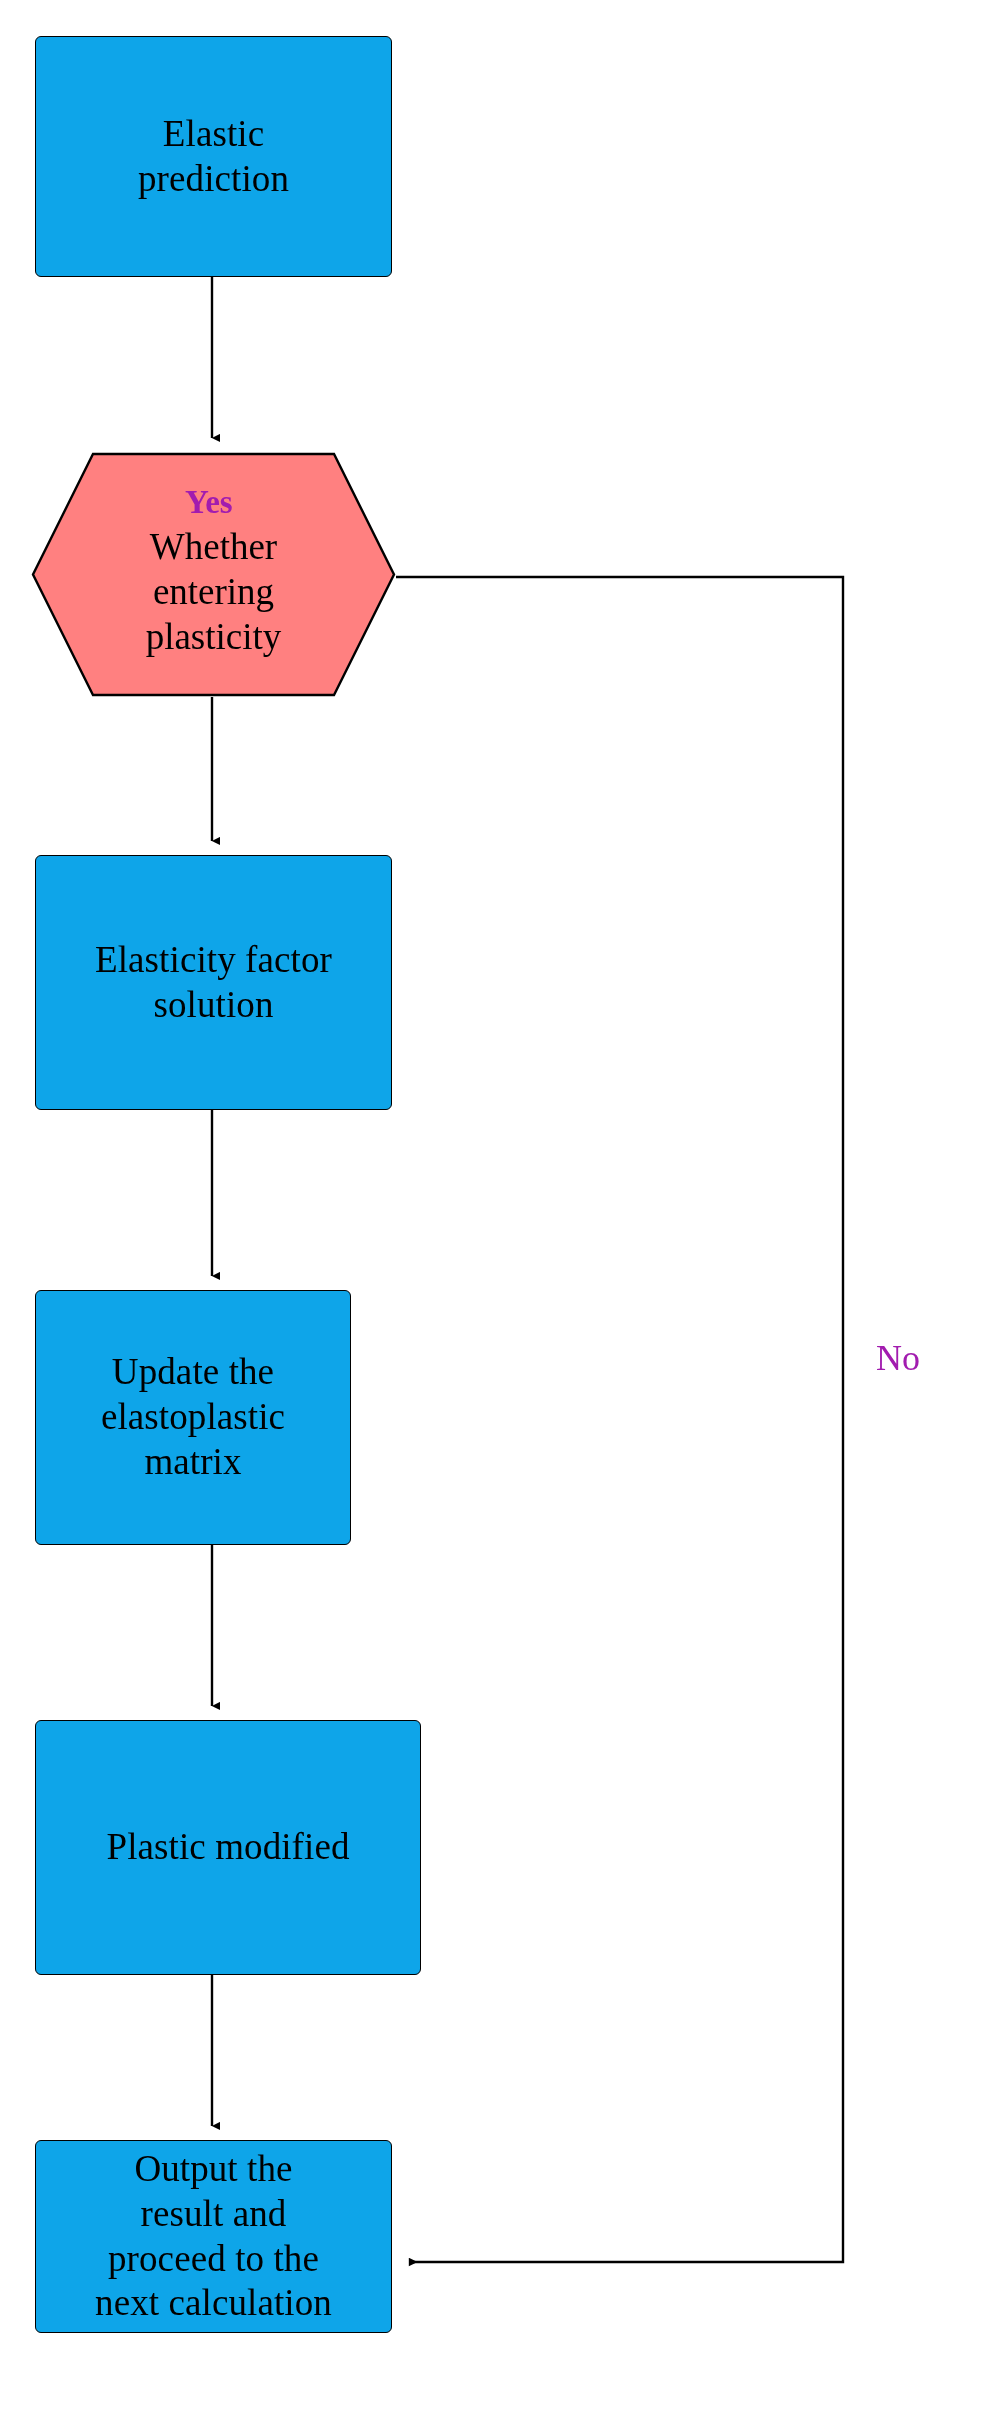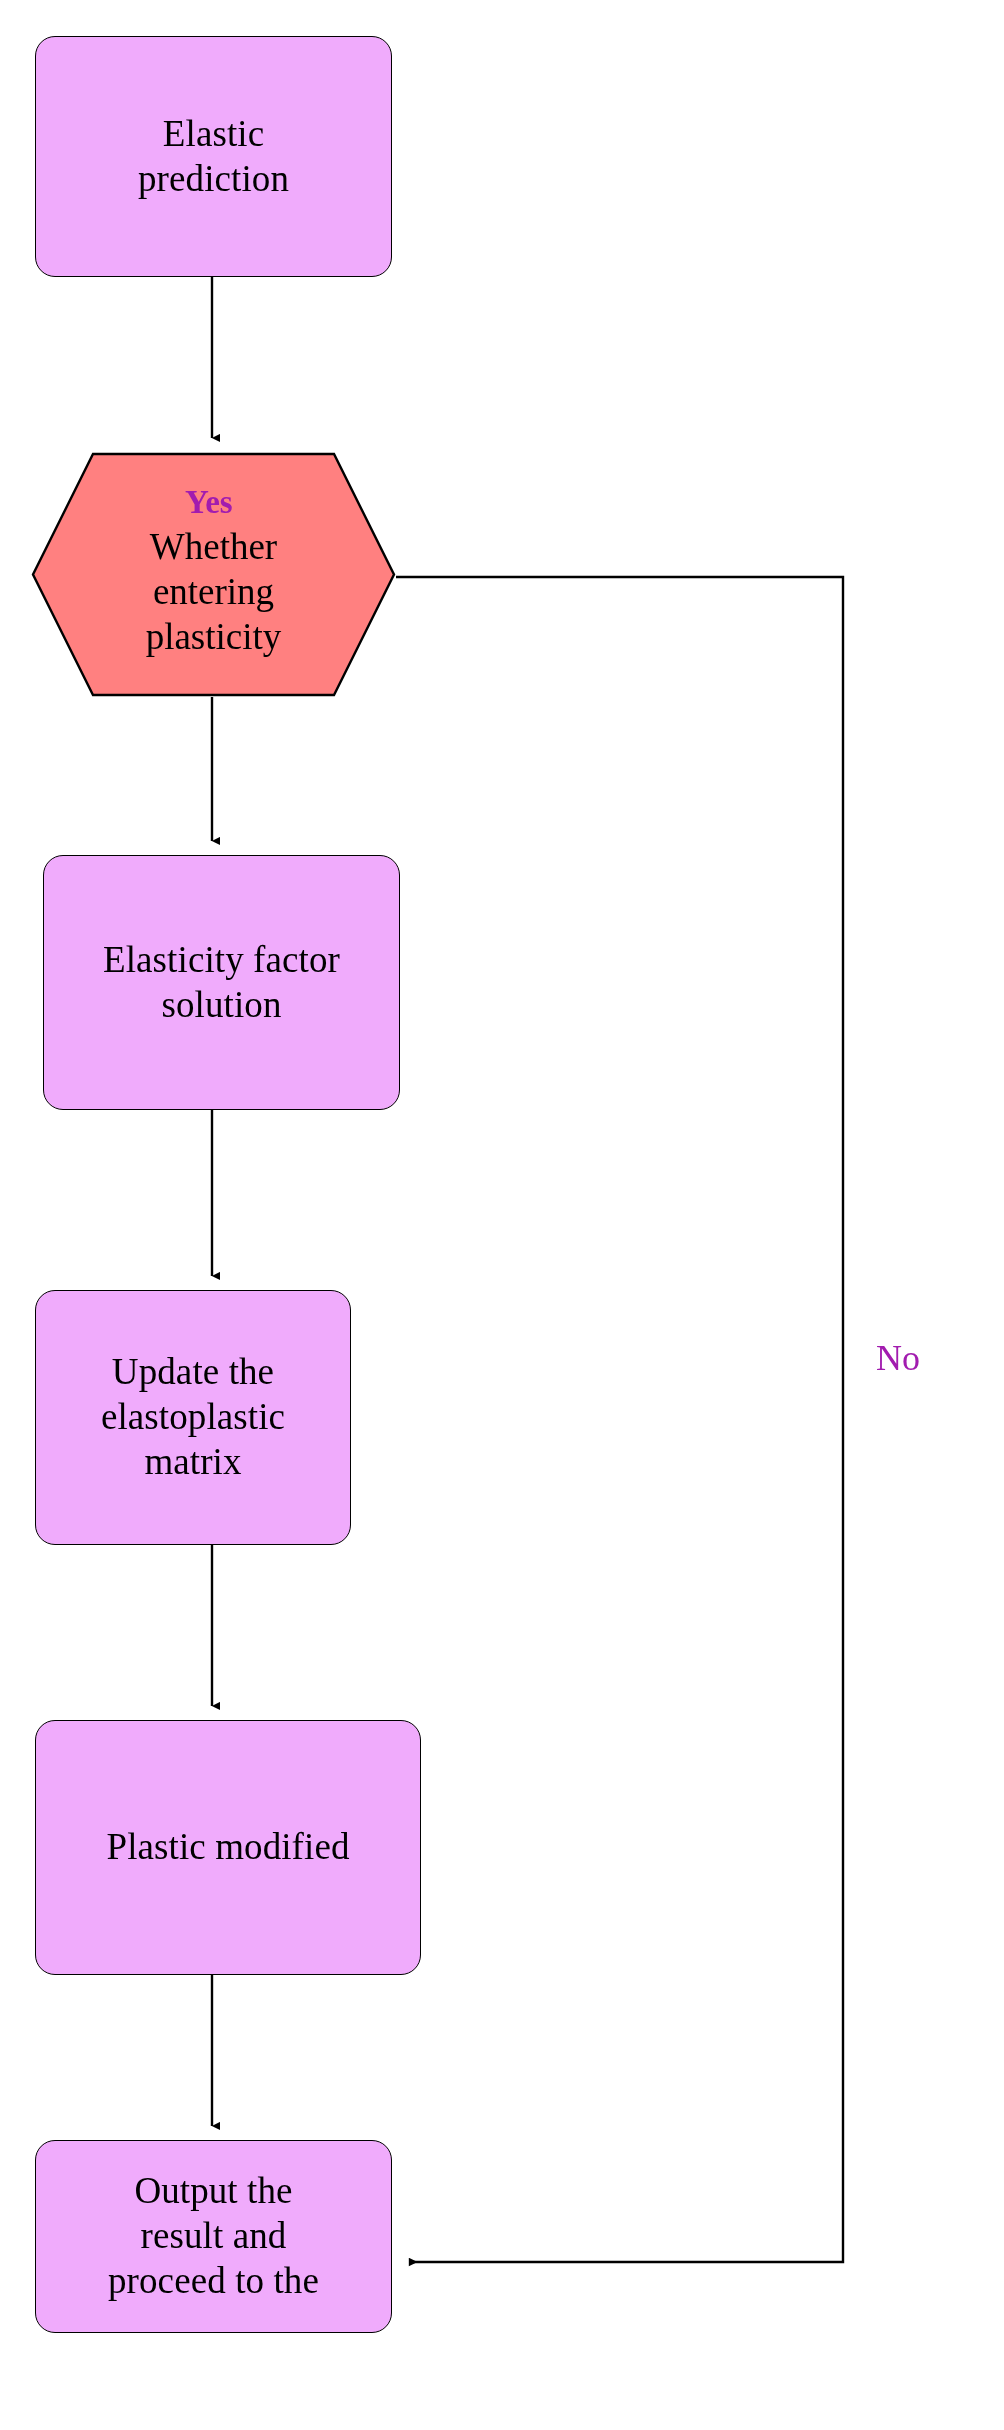--- a/index.html
+++ b/index.html
@@ -1,21 +1,21 @@
 <!DOCTYPE html>
 <html><head>
 <meta charset="utf-8">
 <title>Flowchart</title>
 <style>
   html,body{margin:0;padding:0;background:#ffffff;}
   body{font-family:"Liberation Serif", serif;}
   #stage{position:relative;width:1004px;height:2430px;background:#ffffff;overflow:hidden;}
   #wires{position:absolute;left:0;top:0;width:1004px;height:2430px;}
   .node{position:absolute;box-sizing:border-box;display:flex;align-items:center;justify-content:center;text-align:center;color:#000000;}
-  .proc{background:#f0abfc;border:1.6px solid #000000;border-radius:20px;}
+  .proc{background:#0ea5e9;border:1.6px solid #000000;border-radius:6px;}
   .proc .txt{font-size:37px;line-height:1.21;padding:0 14px;letter-spacing:.1px;}
   .hexwrap{background:transparent;border:0;}
   .hex-svg{position:absolute;left:0;top:0;}
   .hex-label{position:relative;z-index:2;font-size:37px;line-height:1.21;margin-top:36px;}
   .edge-label{position:absolute;color:#a21caf;white-space:nowrap;}
   .lbl-yes{font-size:33px;font-weight:bold;}
   .lbl-no{font-size:36px;font-weight:normal;}
 </style>
 </head>
 <body>
@@ -61,21 +61,21 @@
     </svg>
     <div class="hex-label">
       <div>Whether</div>
       <div>entering</div>
       <div>plasticity</div>
     </div>
   </div>
 
   <div class="edge-label lbl-yes" style="left:185px;top:484px;">Yes</div>
 
-  <div class="node proc" style="left:35px;top:855px;width:357px;height:255px;margin-left:8px;">
+  <div class="node proc" style="left:35px;top:855px;width:357px;height:255px;">
     <div class="txt">
       <div>Elasticity factor</div>
       <div>solution</div>
     </div>
   </div>
 
   <div class="node proc" style="left:35px;top:1290px;width:316px;height:255px;">
     <div class="txt">
       <div>Update the</div>
       <div>elastoplastic</div>
@@ -89,16 +89,17 @@
     </div>
   </div>
 
   <div class="edge-label lbl-no" style="left:876px;top:1337px;">No</div>
 
   <div class="node proc" style="left:35px;top:2140px;width:357px;height:193px;">
     <div class="txt">
       <div>Output the</div>
       <div>result and</div>
       <div>proceed to the</div>
+      <div>next calculation</div>
     </div>
   </div>
 
 </div>
 
 </body></html>

